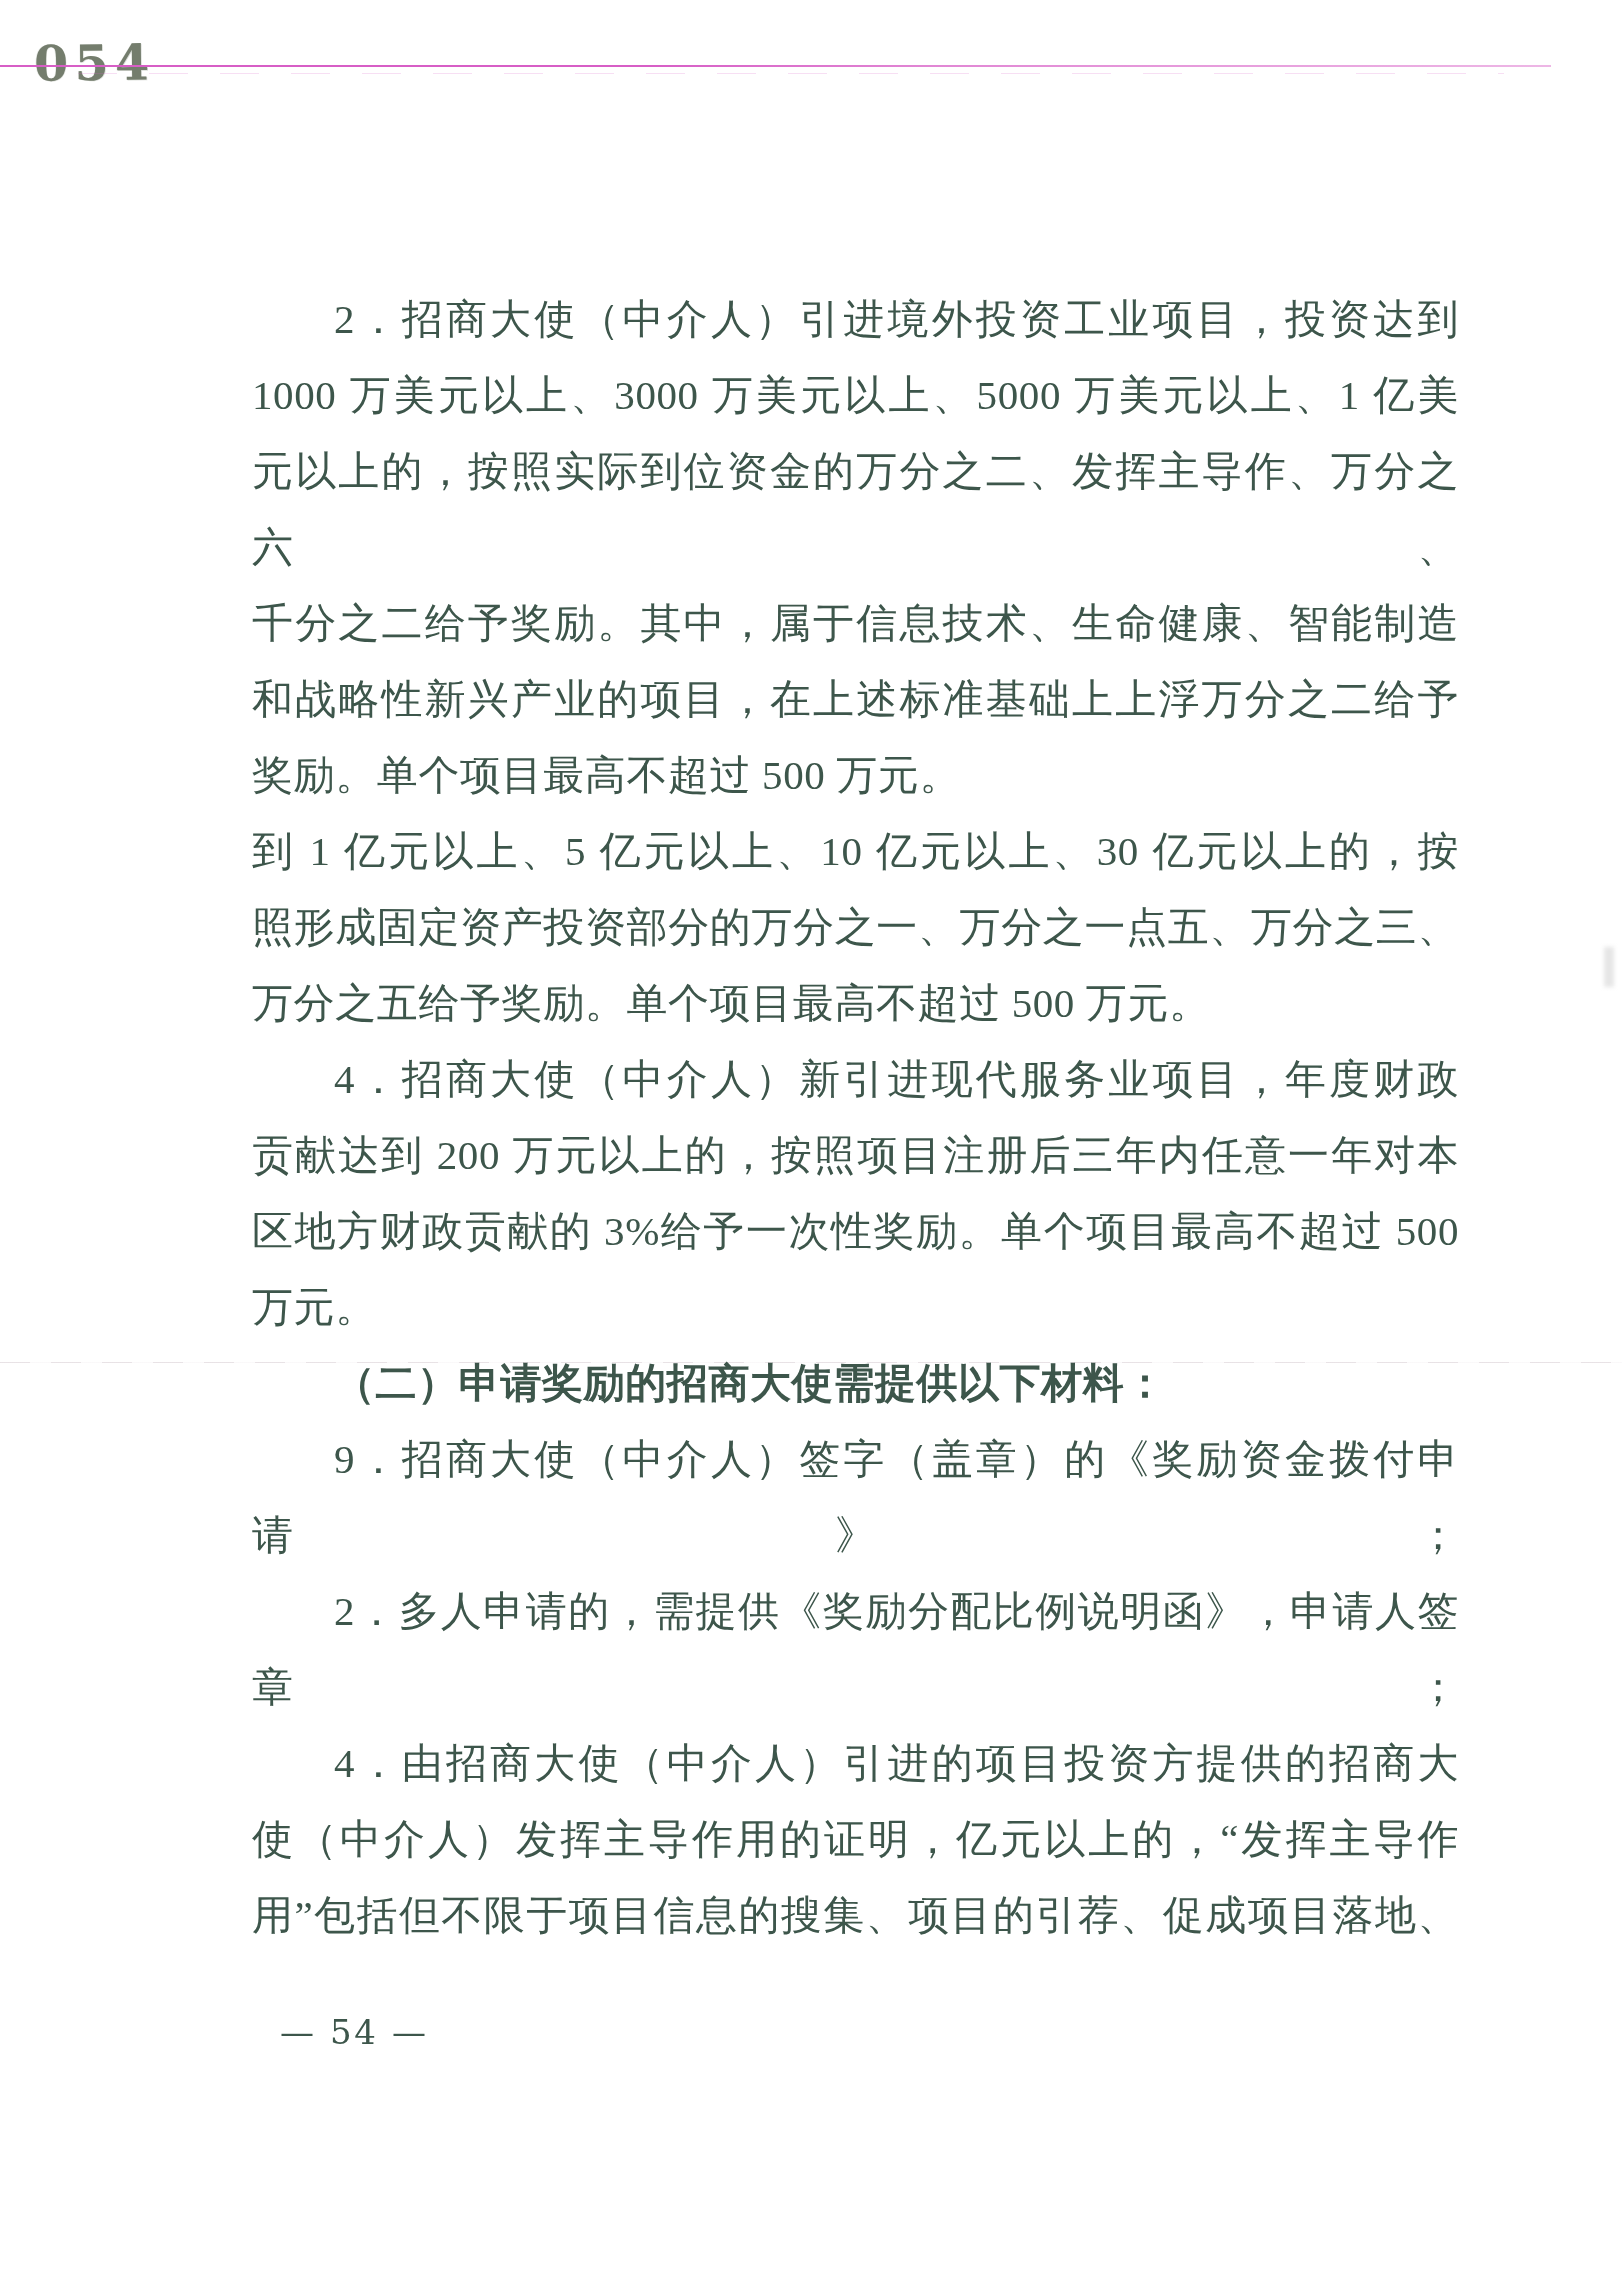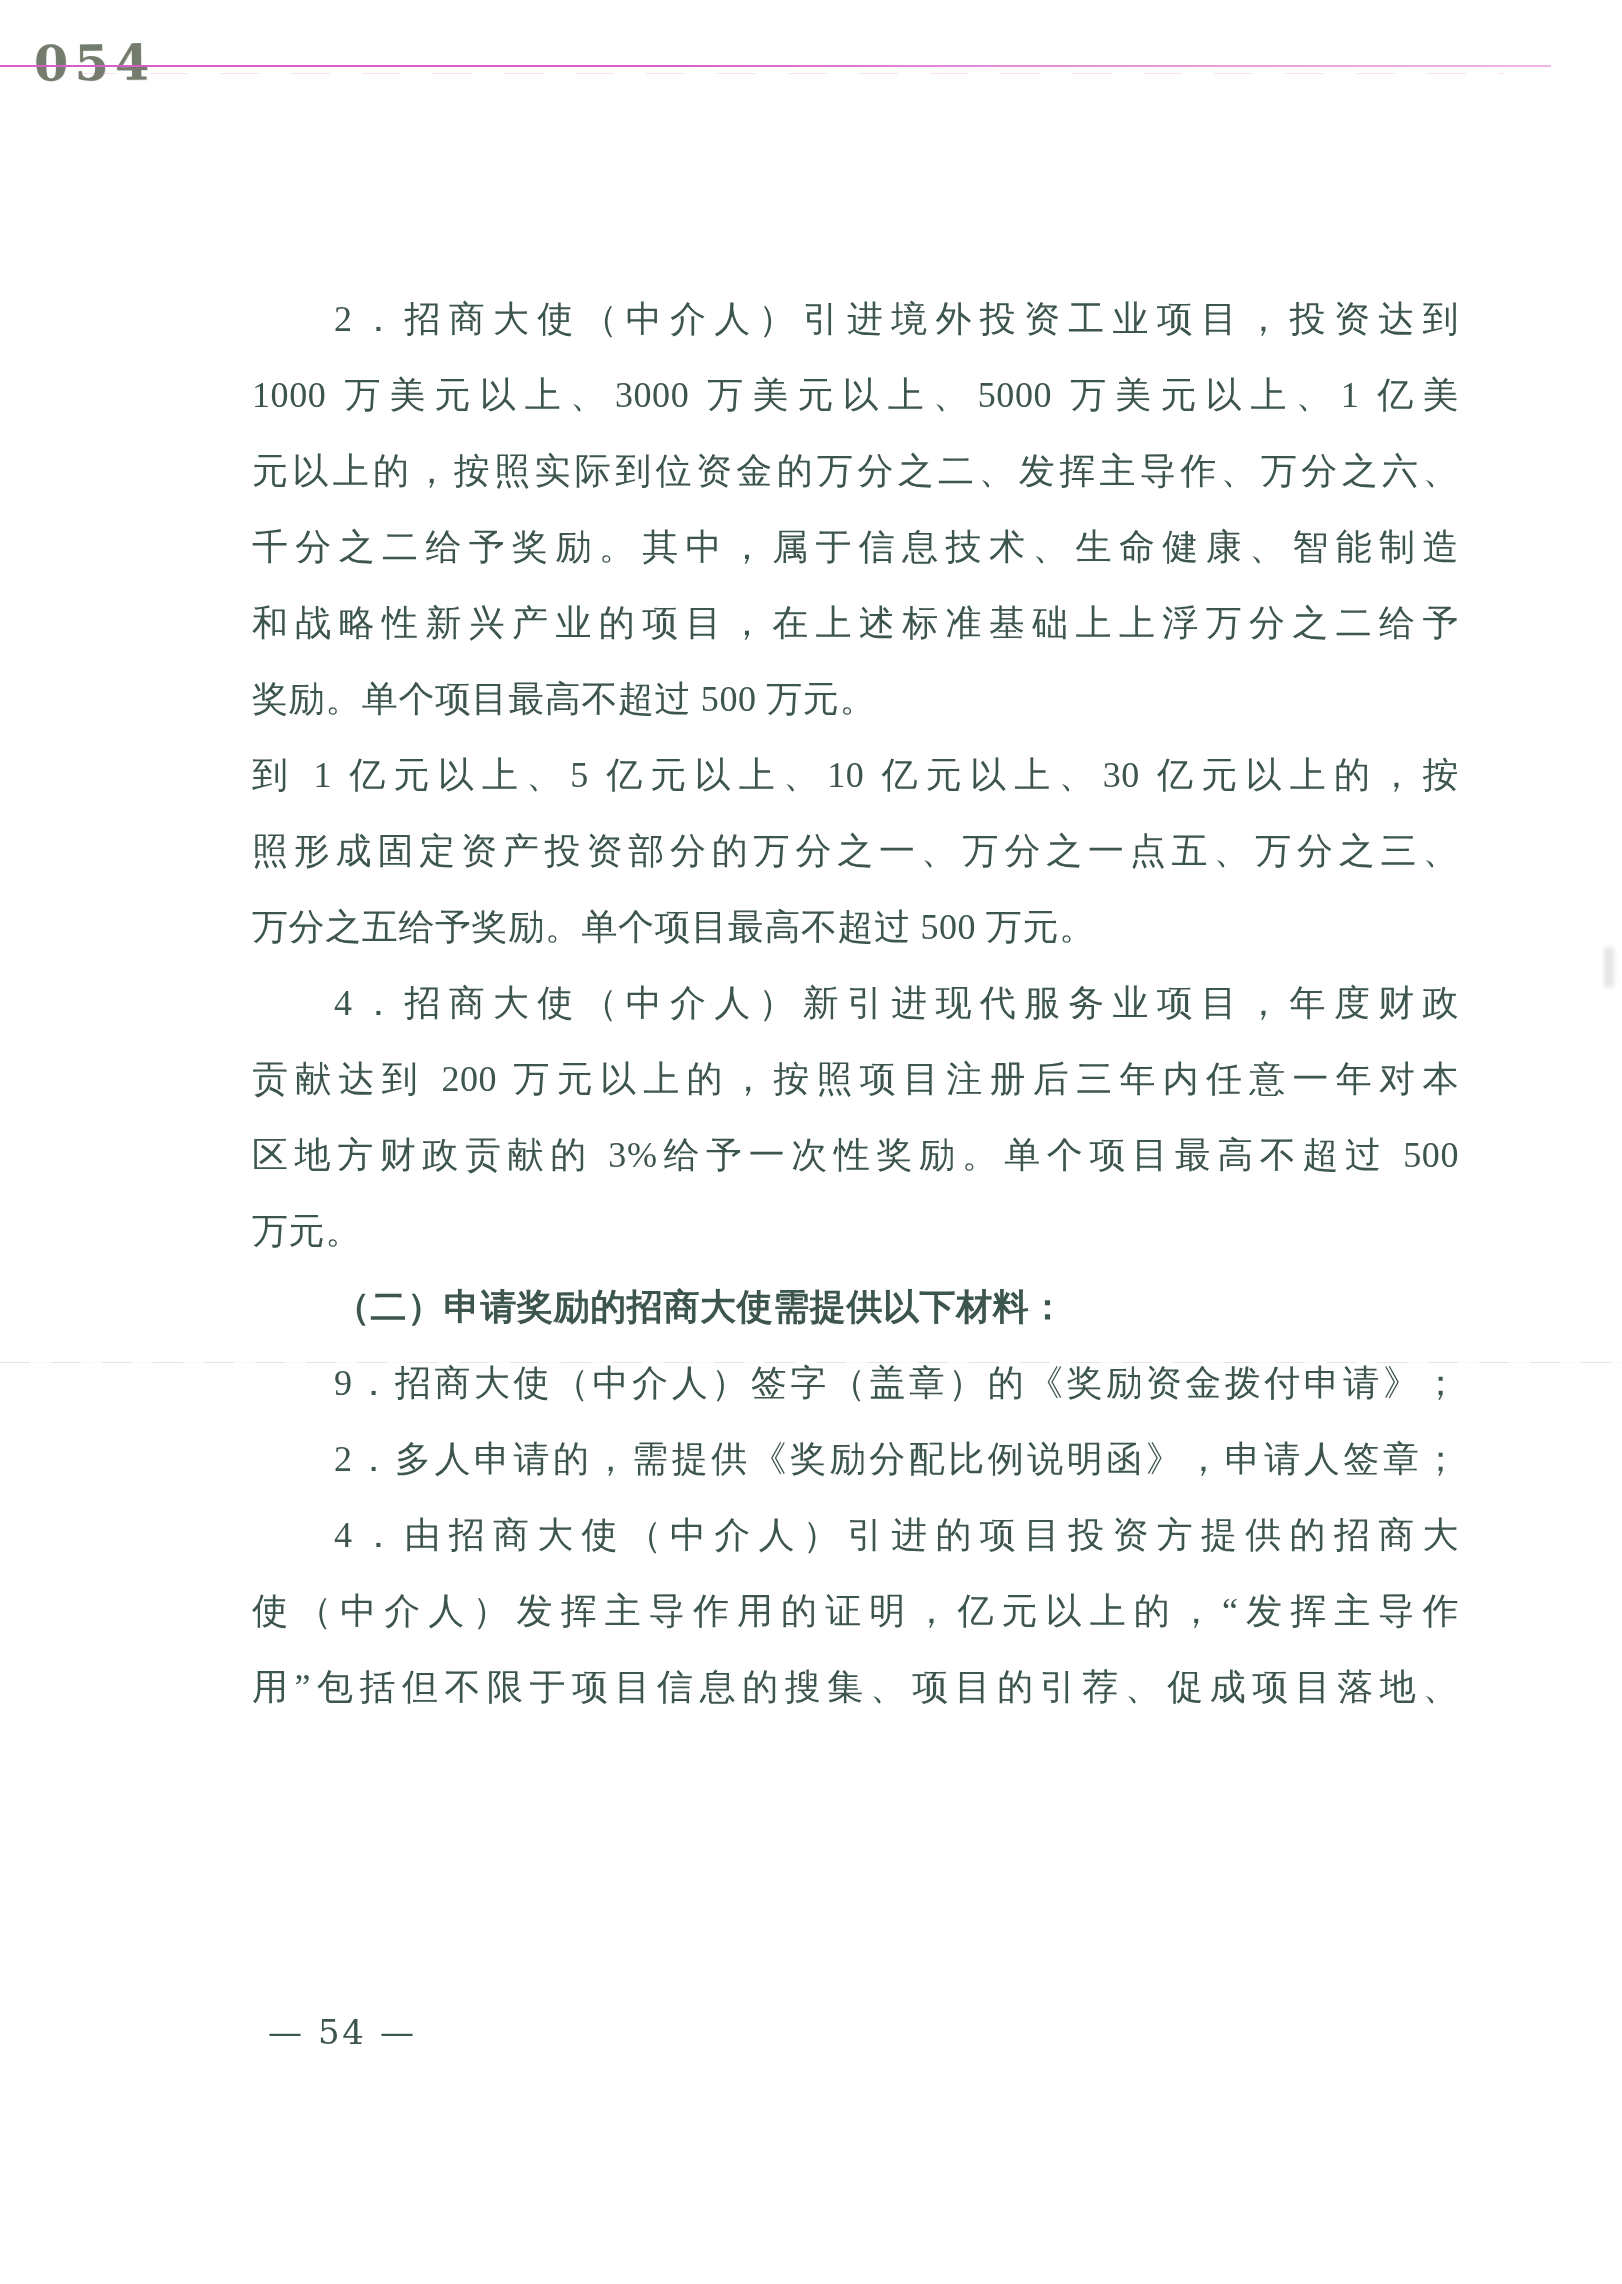--- a/index.html
+++ b/index.html
@@ -67,37 +67,37 @@
     left:1604px; top:947px;
     width:10.4px; height:40px;
     background:rgba(188,188,188,.38);
     filter:blur(1.9px);
   }
   
   .textcol{
     position:absolute;
     left:252px; top:281px;
     width:1207px;
-    font-size:36px;
+    font-size:41px;
     line-height:76px;
     letter-spacing:0.6px;
   }
   .ln{
     text-align:justify;
     text-align-last:justify;
     text-justify:inter-character;
     white-space:normal;
   }
   .ln.end{ text-align-last:left; }
   .ln.ind{ text-indent:82px; }
   .ln.hdr{ font-weight:bold; }
   
   .footer{
     position:absolute;
-    left:268px; top:2012px;
+    left:280px; top:2012px;
     font-size:34px;
     letter-spacing:2.6px;
     color:var(--color-text);
     font-family:"DejaVu Serif","Liberation Serif",serif;
   }
 </style>
 </head>
 <body>
 
 <div class="stamp">054</div>

